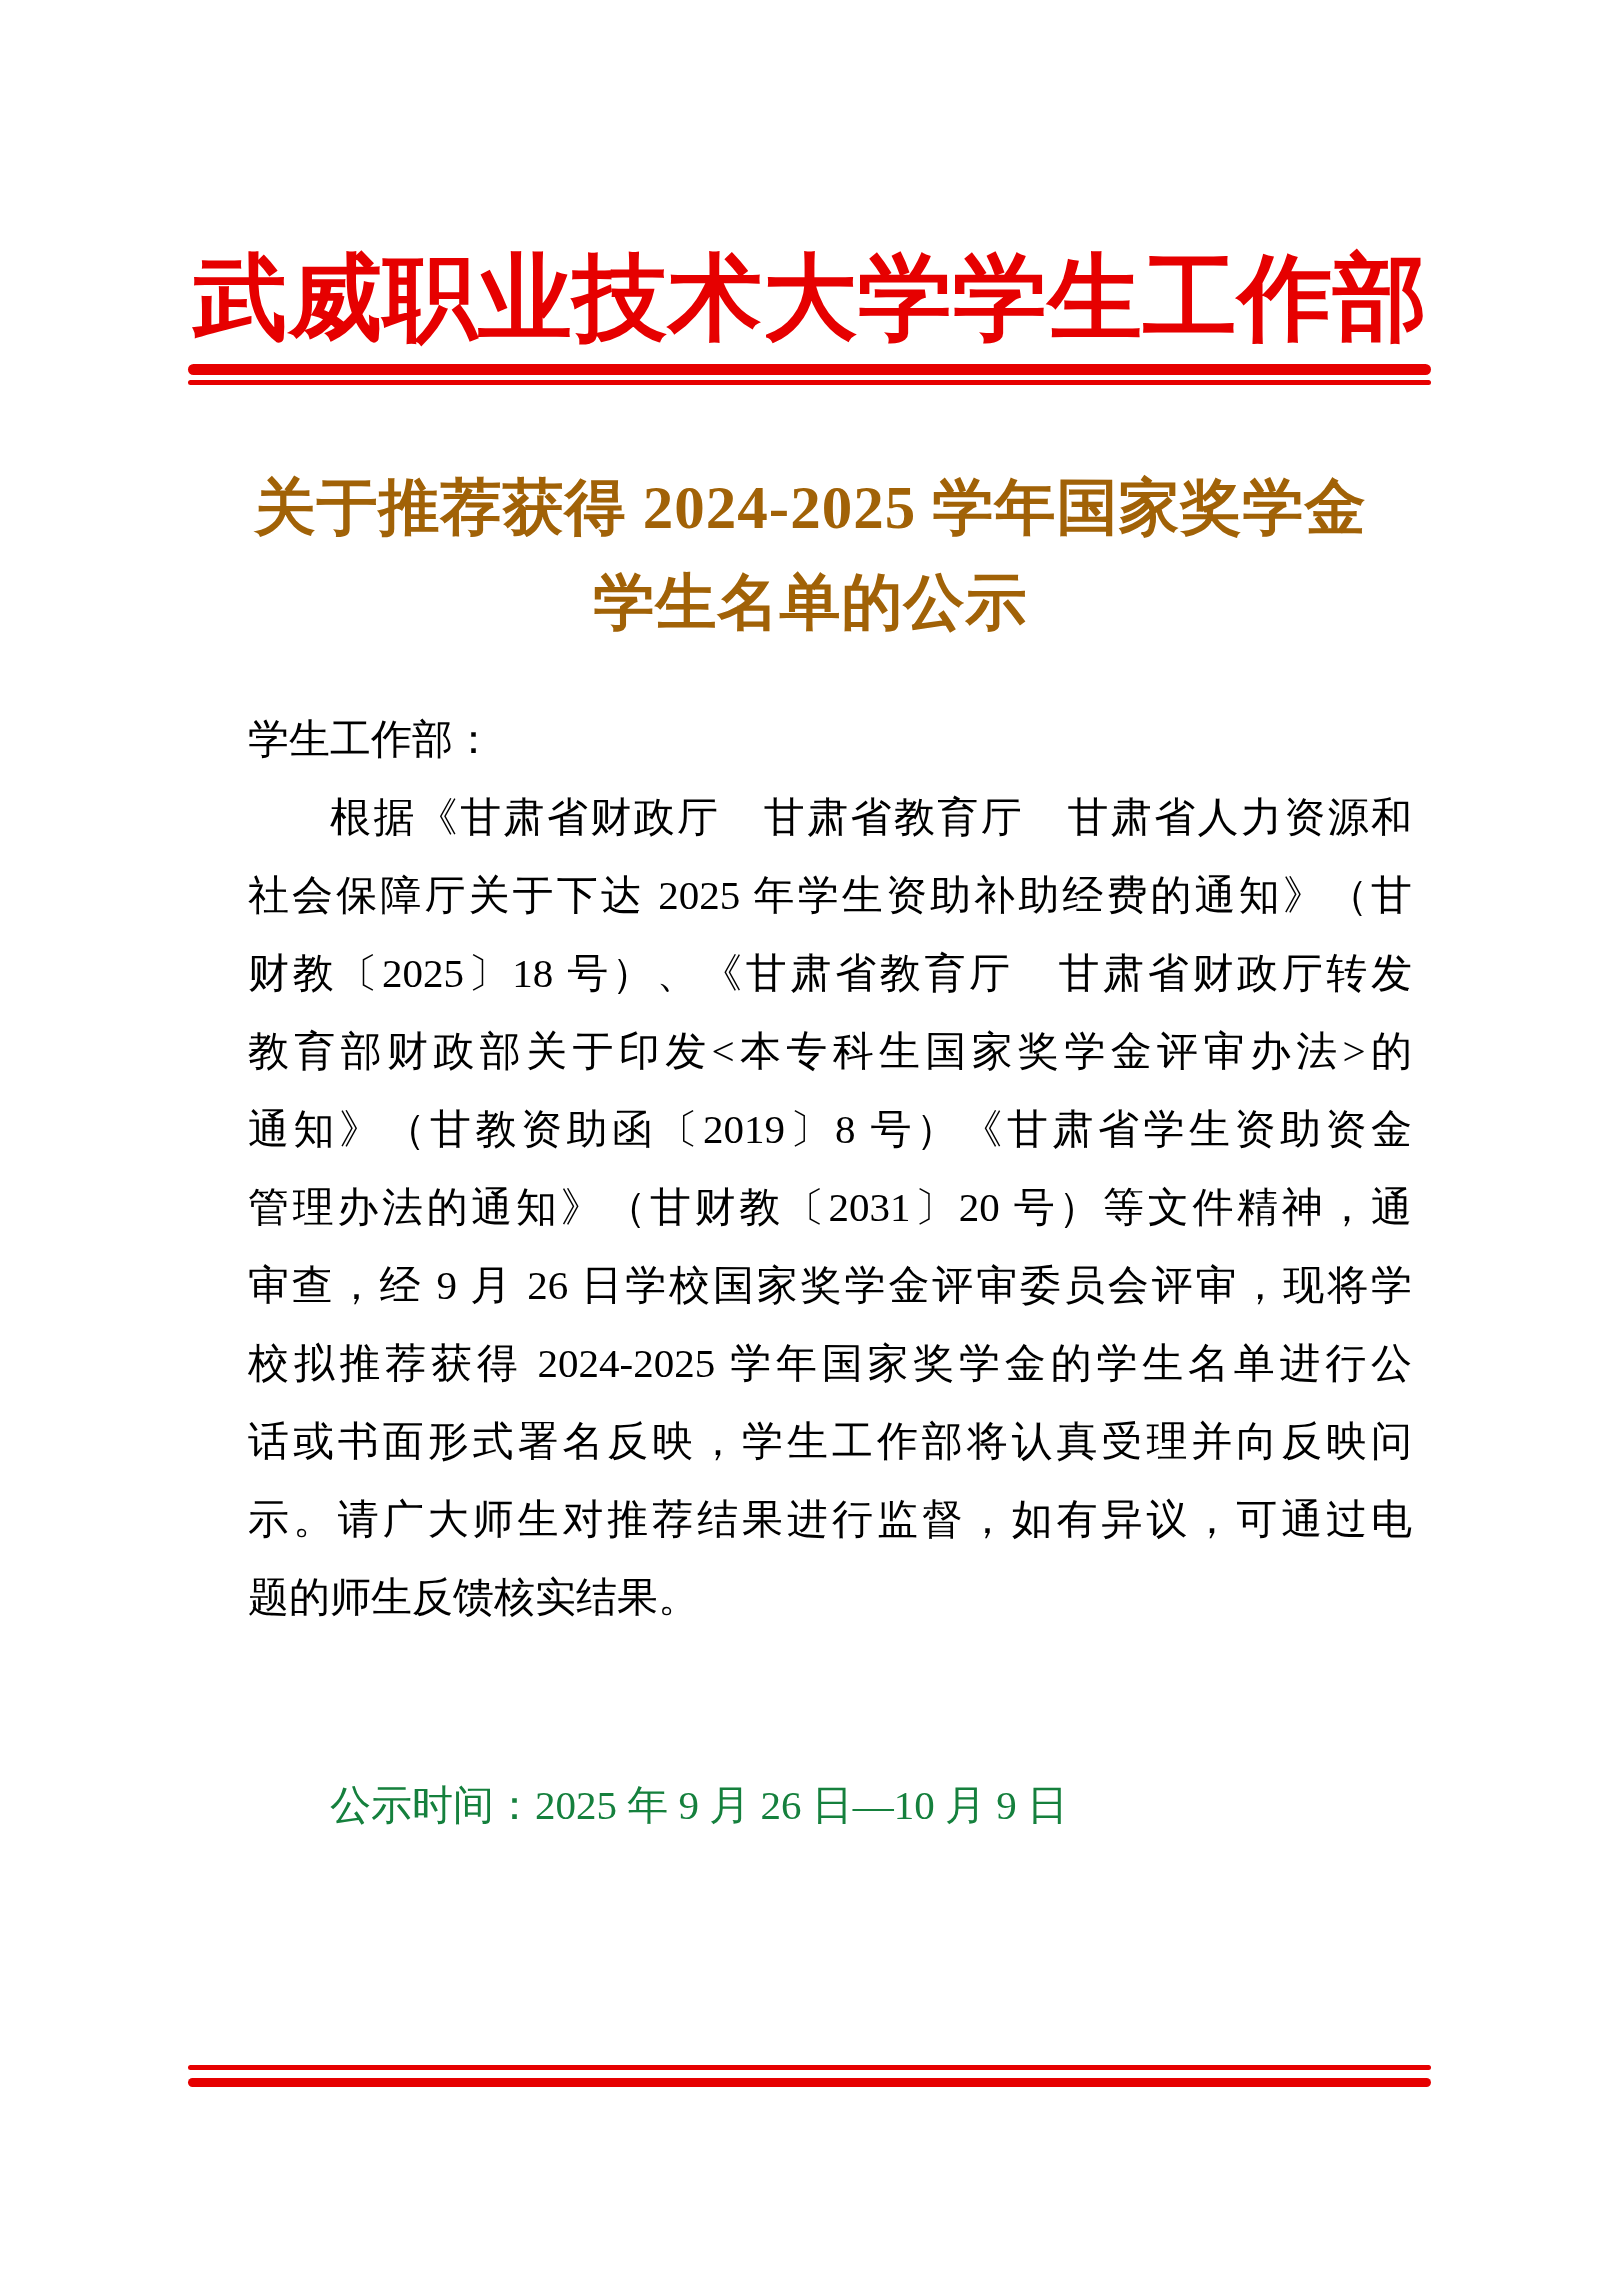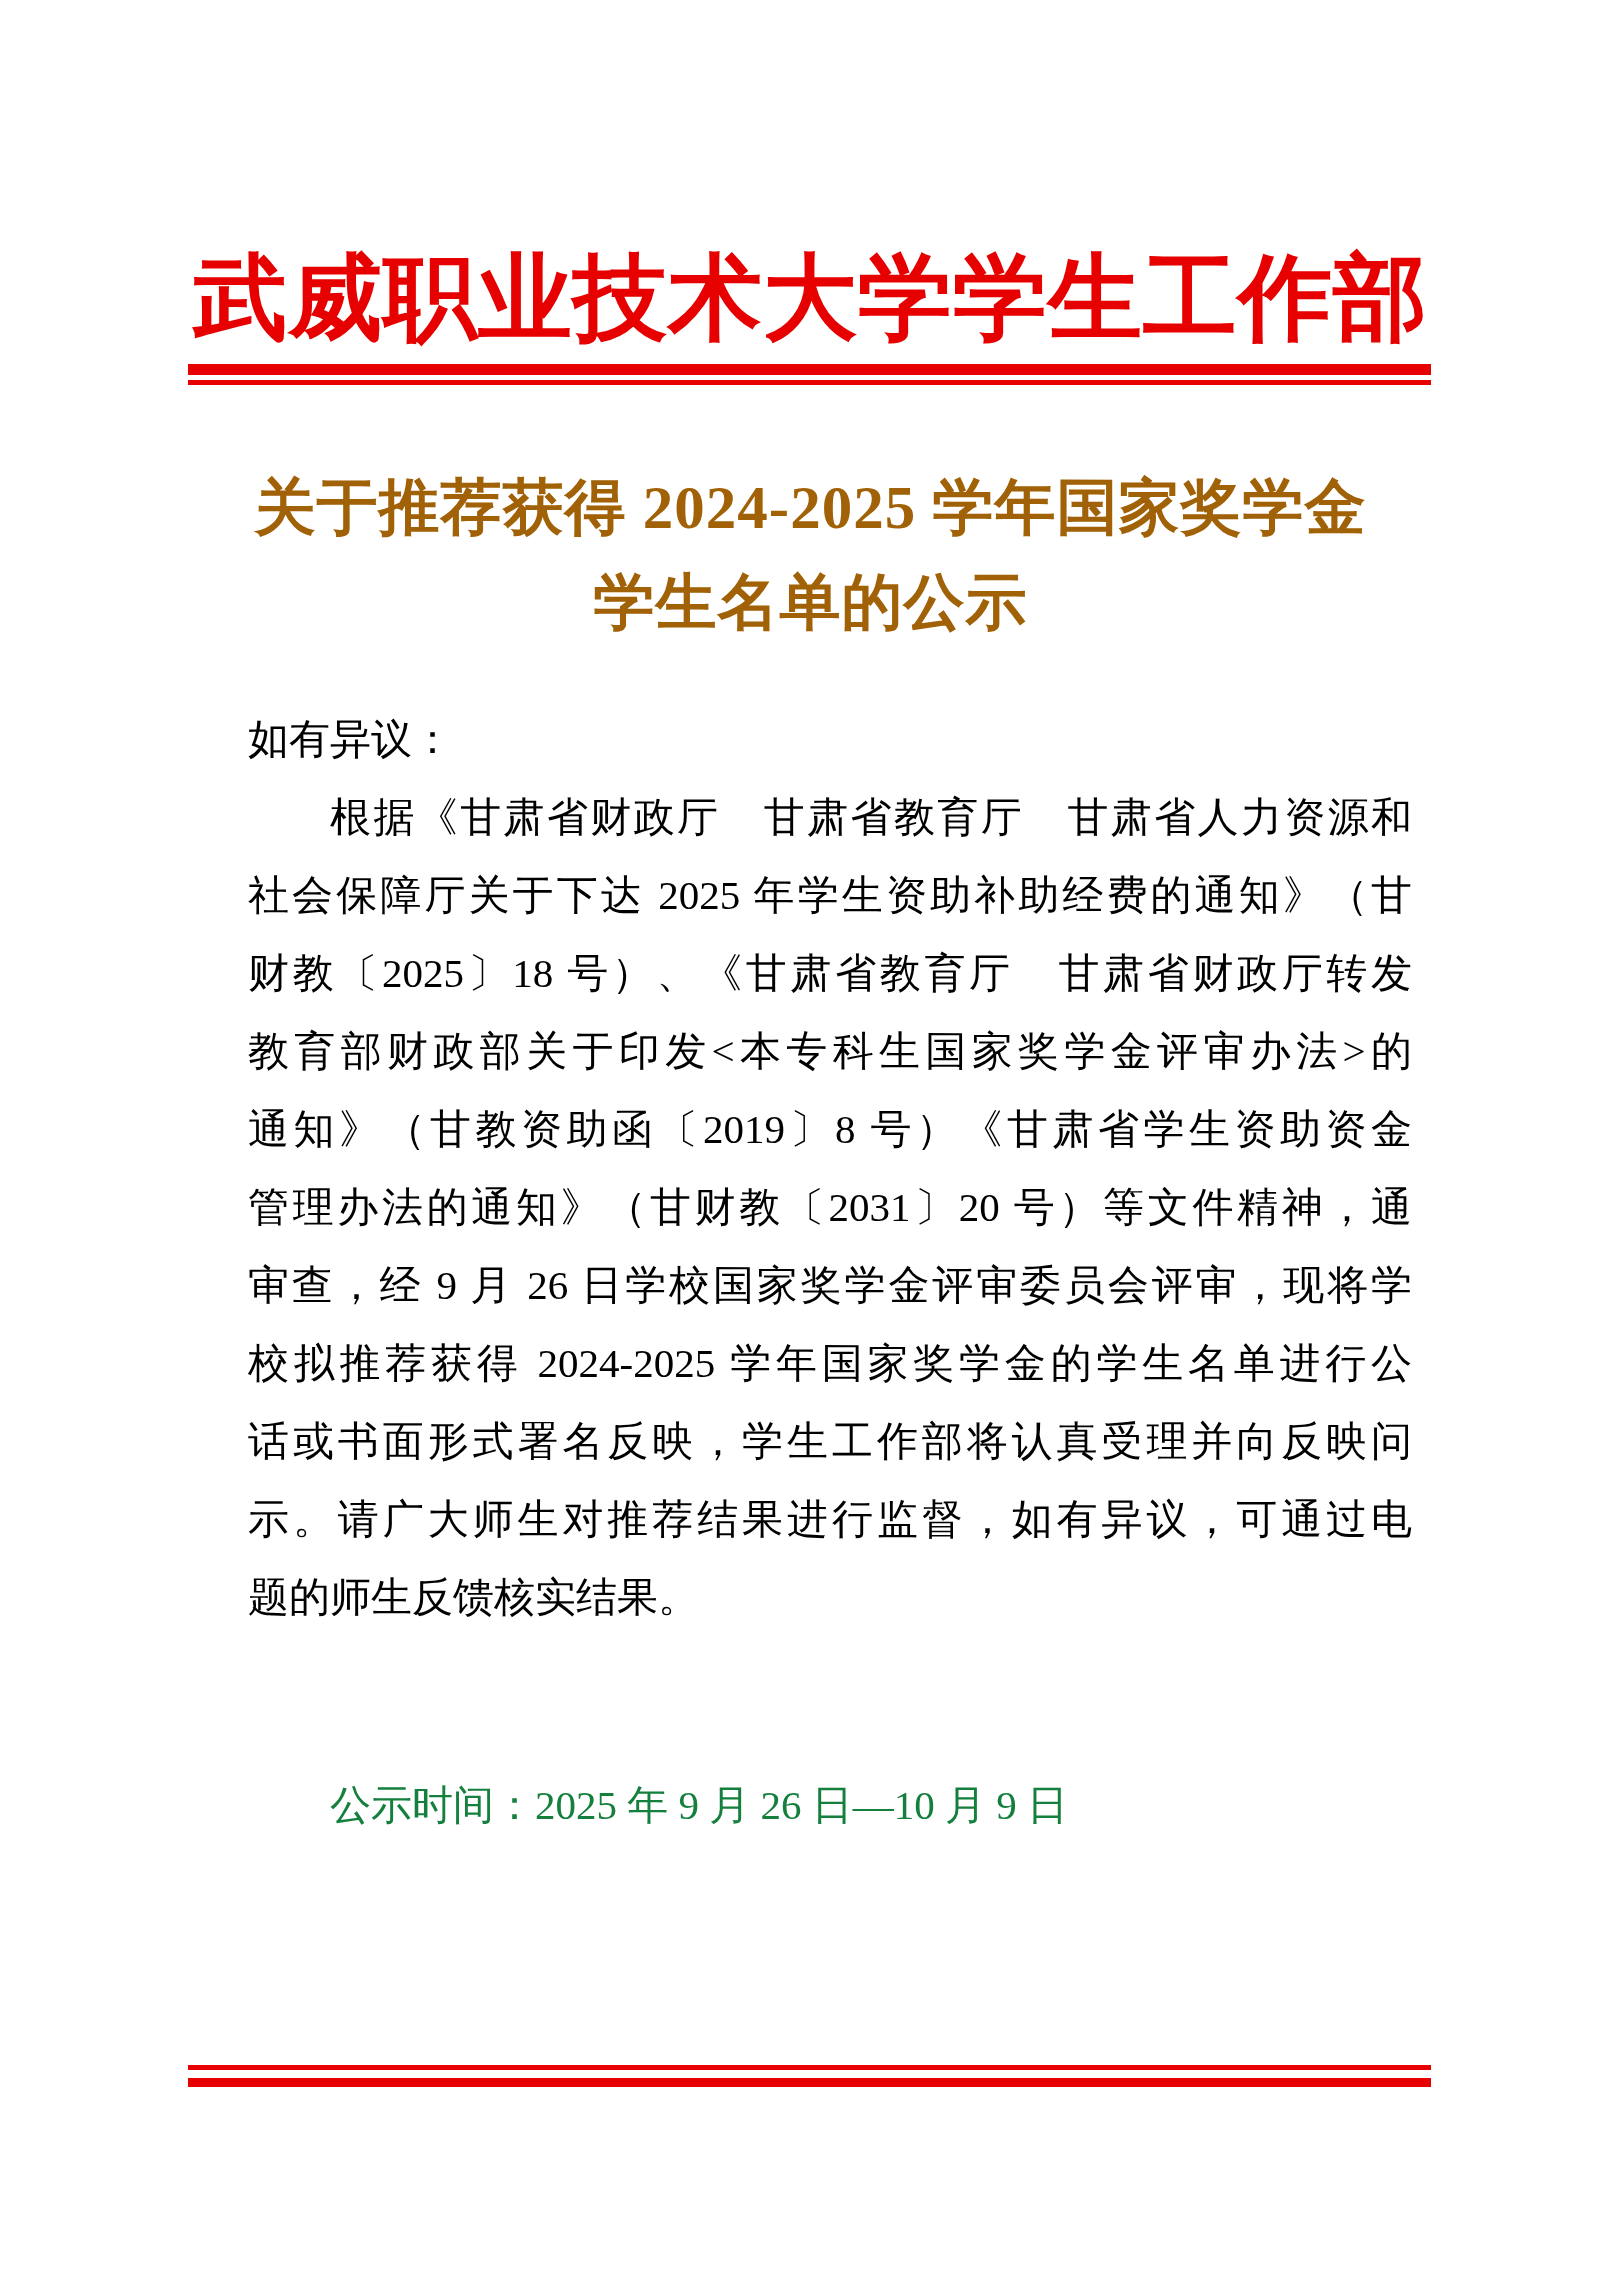--- a/index.html
+++ b/index.html
@@ -1,15 +1,15 @@
 <!DOCTYPE html>
 <html><head>
 <meta charset="utf-8">
 <style>
-  * { margin: 0; padding: 0; box-sizing: border-box; }
+  * { margin: 0; padding: 0; box-sizing: border-box; border-radius: 25px; }
   html, body { background: #ffffff; }
   .page {
     position: relative;
     width: 1621px;
     height: 2293px;
     background: #ffffff;
     font-family: "Liberation Serif", "DejaVu Serif", serif;
     color: #000000;
     overflow: hidden;
   }
@@ -89,21 +89,21 @@
     <div class="rule-thick"></div>
     <div class="rule-thin"></div>
   </div>
 
   <div class="doc-title">
     <div>关于推荐获得 2024-2025 学年国家奖学金</div>
     <div>学生名单的公示</div>
   </div>
 
   <div class="body-block">
-    <div class="sal-line">如有异议：</div>
+    <div class="sal-line">学生工作部：</div>
     <div class="para-line first">根据《甘肃省财政厅　甘肃省教育厅　甘肃省人力资源和</div>
     <div class="para-line">社会保障厅关于下达 2025 年学生资助补助经费的通知》（甘</div>
     <div class="para-line">财教〔2025〕18 号）、《甘肃省教育厅　甘肃省财政厅转发</div>
     <div class="para-line">教育部财政部关于印发&lt;本专科生国家奖学金评审办法&gt;的</div>
     <div class="para-line">通知》（甘教资助函〔2019〕8 号）《甘肃省学生资助资金</div>
     <div class="para-line">管理办法的通知》（甘财教〔2031〕20 号）等文件精神，通</div>
     <div class="para-line">审查，经 9 月 26 日学校国家奖学金评审委员会评审，现将学</div>
     <div class="para-line">校拟推荐获得 2024-2025 学年国家奖学金的学生名单进行公</div>
     <div class="para-line">话或书面形式署名反映，学生工作部将认真受理并向反映问</div>
     <div class="para-line">示。请广大师生对推荐结果进行监督，如有异议，可通过电</div>

